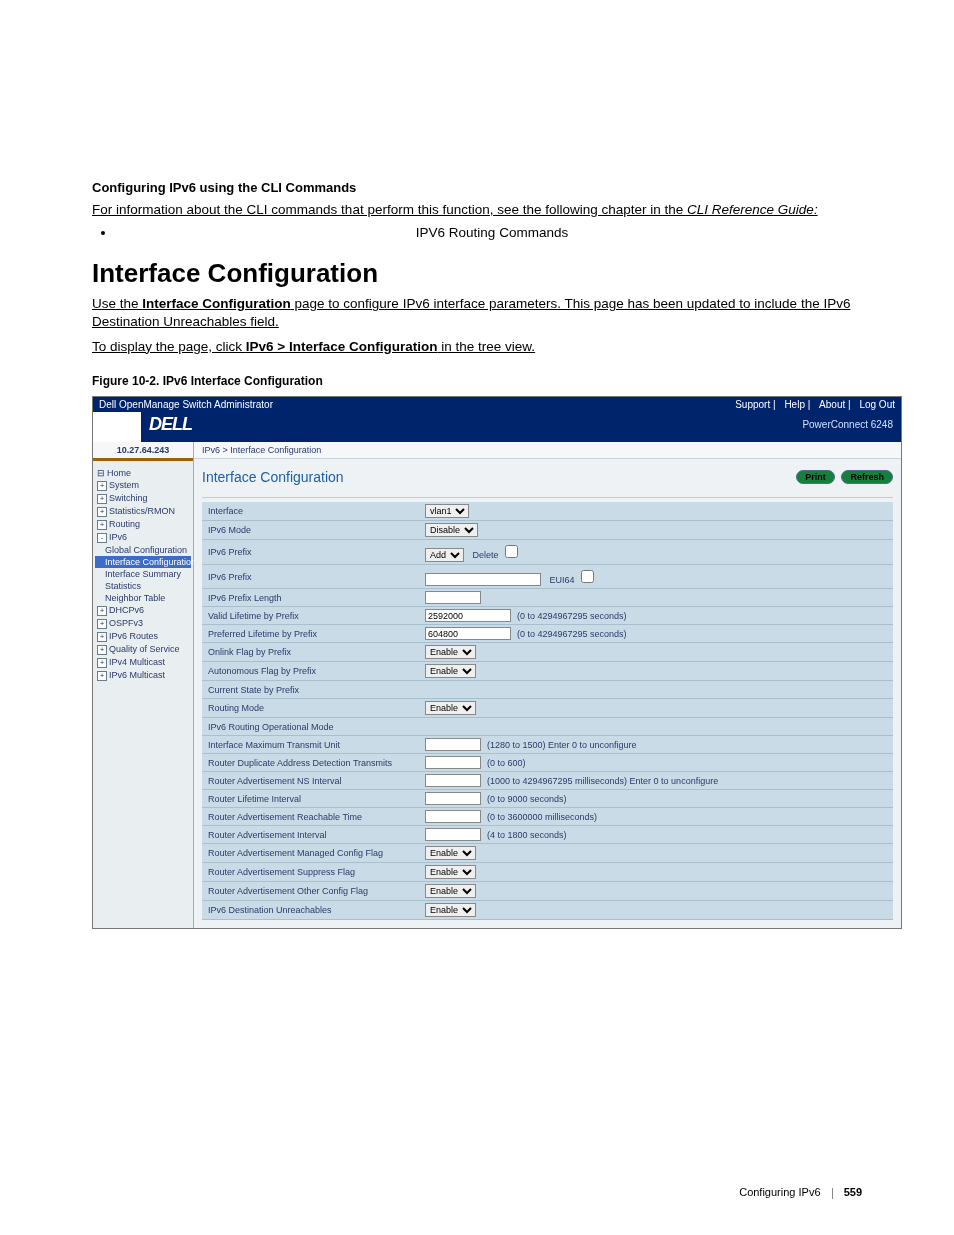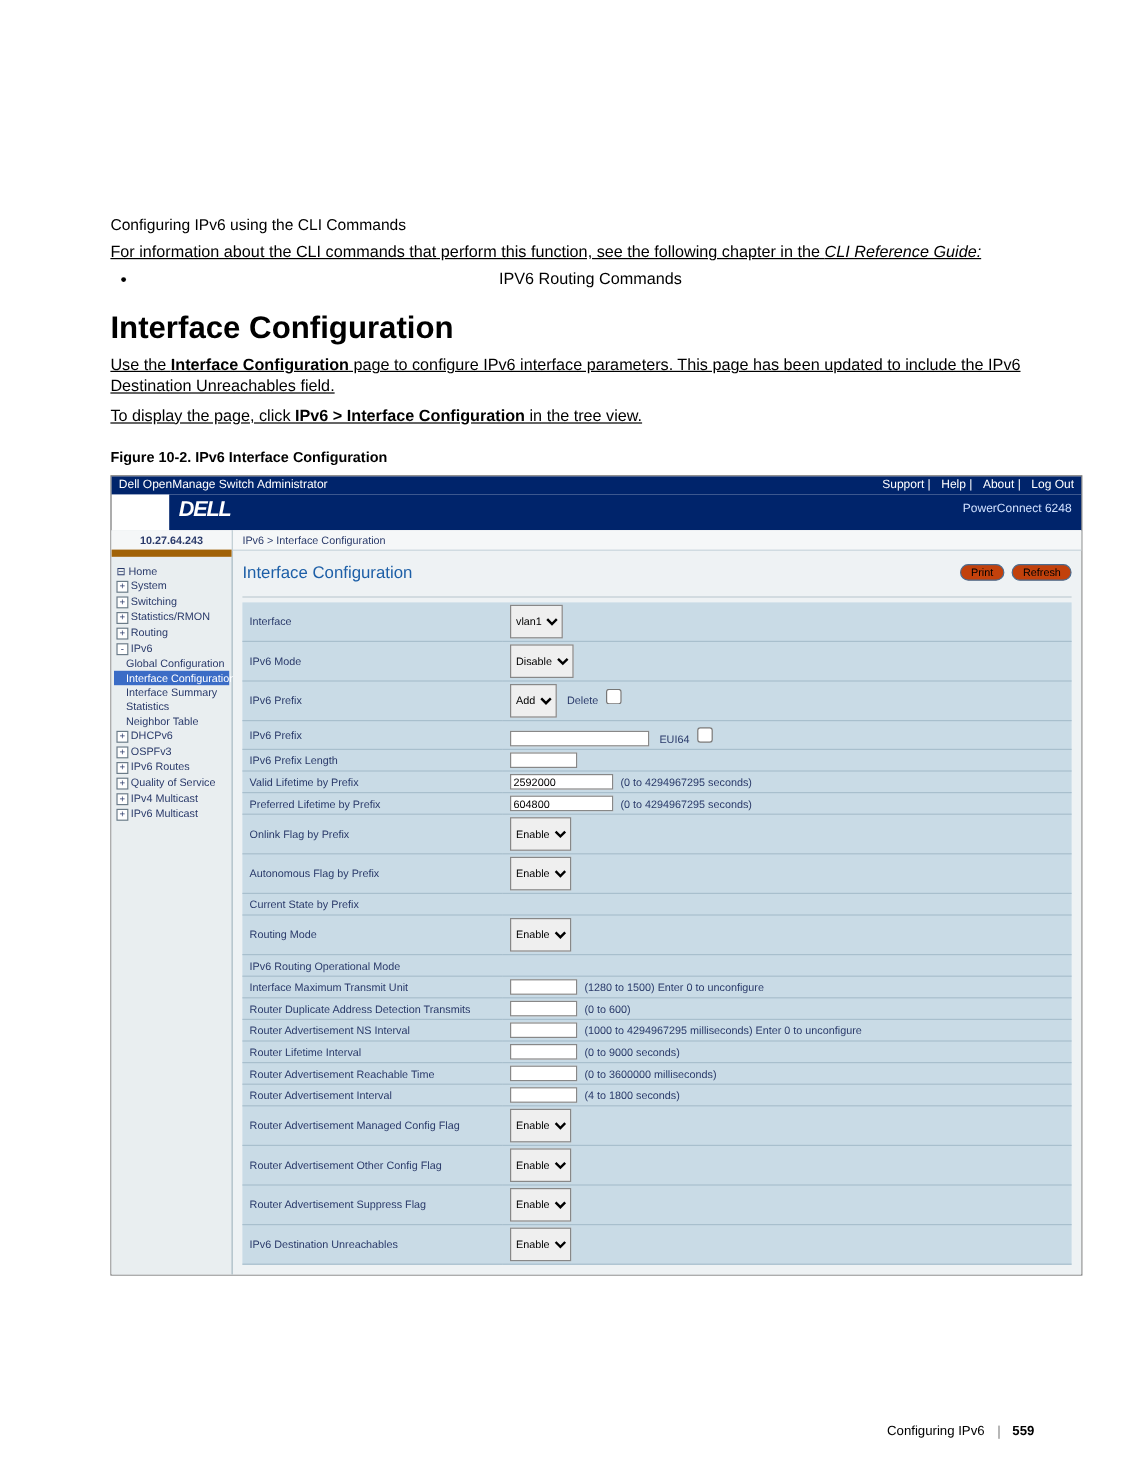--- a/index.html
+++ b/index.html
@@ -9,21 +9,21 @@
     background: #fff;
     color: #000;
     width: 954px;
   }
   .page {
     padding: 60px 92px 30px 92px;
     position: relative;
     min-height: 1135px;
   }
   h3.cfg-cli {
-    font-weight: normal;
+    font-weight: bold;
     font-size: 13px;
     margin: 120px 0 6px 0;
   }
   p.body {
     font-size: 13.5px;
     margin: 4px 0 6px 0;
     line-height: 1.35;
     text-decoration: underline;
   }
   .italic { font-style: italic; }
@@ -92,21 +92,21 @@
     border-right: 1px solid #9cb0bb;
     padding: 0;
     font-size: 9px;
     color: #2a3a6a;
   }
   .tree .ipcell {
     background: #f5f7f8;
     text-align: center;
     padding: 3px 0;
     font-weight: bold;
-    border-bottom: 6px solid #a16207;
+    border-bottom: 3px solid #a16207;
     font-size: 9px;
   }
   .tree .items { padding: 6px 2px 8px 2px; }
   .tree-row {
     padding: 1px 0 1px 2px;
     white-space: nowrap;
     cursor: pointer;
   }
   .tree-row .tog {
     display: inline-block;
@@ -143,23 +143,24 @@
   .titlebar .pgtitle {
     color: #1d5fa7;
     font-size: 14px;
   }
   .btn {
     display: inline-block;
     border: 1px solid #4b6c8f;
     border-radius: 9px;
     padding: 1px 8px;
     font-size: 9px;
-    background: #c2410c;
+    background: #15803d;
     cursor: pointer;
     margin-left: 4px;
+    font-weight: bold;
   }
   .dashline {
     border-top: 1px solid #c0ccd3;
     margin: 0 8px 4px 8px;
   }
   table.form {
     border-collapse: collapse;
     width: calc(100% - 16px);
     margin: 0 8px 8px 8px;
     background: #c9dbe6;
@@ -174,21 +175,21 @@
   }
   table.form td.lbl { width: 205px; }
   table.form td.val input[type=text]{
     font-size: 9px;
     border: 1px solid #888;
     height: 11px;
     padding: 0 2px;
   }
   table.form select {
     font-size: 9px;
-    height: 28px;
+    height: 14px;
     border: 1px solid #888;
   }
   .hint { color: #2a3a6a; font-size: 9px; padding-left: 6px;}
   .applyrow { text-align: center; padding: 8px 0 16px 0;}
   .footer {
     position: absolute;
     bottom: 26px;
     right: 92px;
     font-size: 11px;
   }
@@ -345,25 +346,25 @@
               </tr>
               <tr>
                 <td class="lbl">Router Advertisement Interval</td>
                 <td class="val"><input type="text" style="width: 50px;"><span class="hint">(4 to 1800 seconds)</span></td>
               </tr>
               <tr>
                 <td class="lbl">Router Advertisement Managed Config Flag</td>
                 <td class="val"><select><option>Enable</option></select></td>
               </tr>
               <tr>
+                <td class="lbl">Router Advertisement Suppress Flag</td>
+                <td class="val"><select><option>Enable</option></select></td>
+              </tr>
+              <tr>
                 <td class="lbl">Router Advertisement Other Config Flag</td>
-                <td class="val"><select><option>Enable</option></select></td>
-              </tr>
-              <tr>
-                <td class="lbl">Router Advertisement Suppress Flag</td>
                 <td class="val"><select><option>Enable</option></select></td>
               </tr>
               <tr>
                 <td class="lbl">IPv6 Destination Unreachables</td>
                 <td class="val"><select><option>Enable</option></select></td>
               </tr>
             </tbody>
         </table>
       </div>
     </div>

